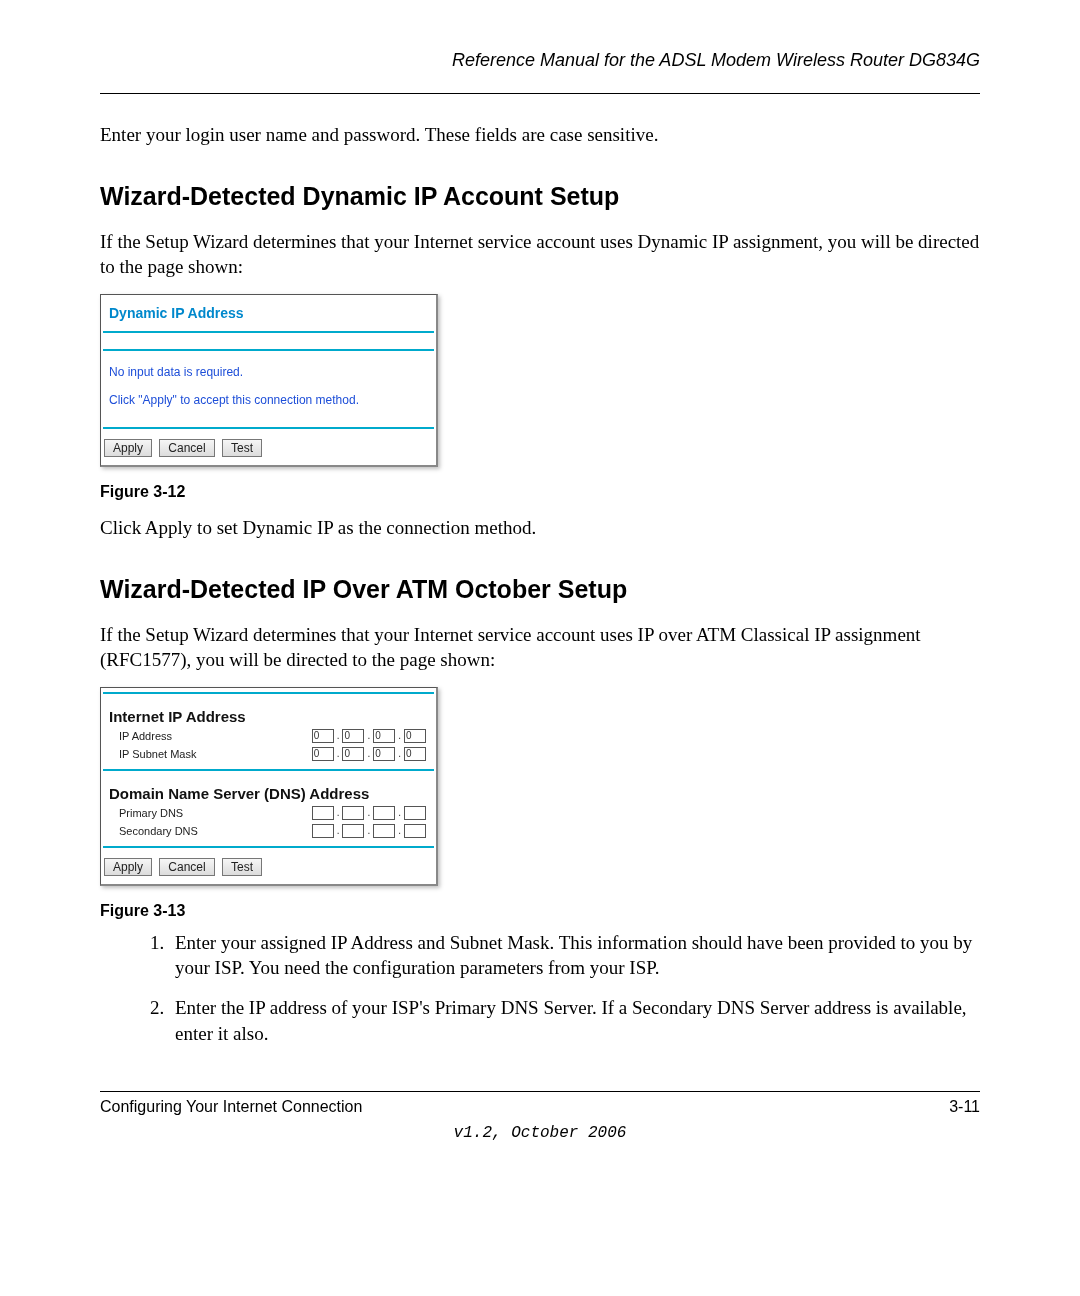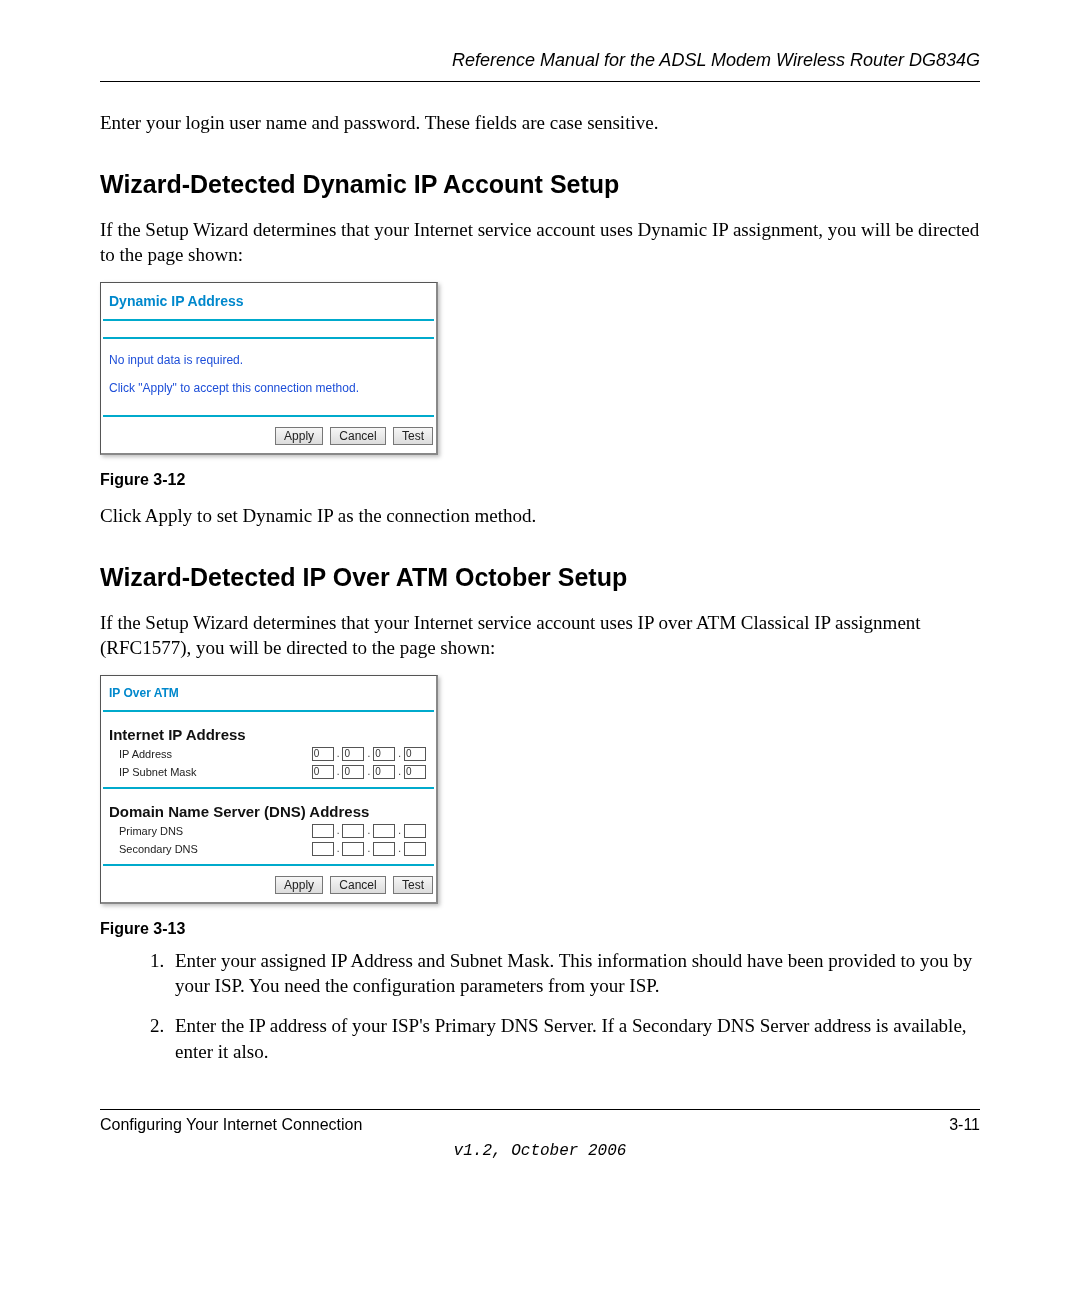--- a/index.html
+++ b/index.html
@@ -12,21 +12,21 @@
     width: 1080px;
   }
   .page {
     padding: 50px 100px 30px 100px;
   }
   .header {
     text-align: right;
     font-style: italic;
     font-family: Arial, Helvetica, sans-serif;
     font-size: 18px;
-    padding-bottom: 10px;
+    padding-bottom: 22px;
     border-bottom: 1.5px solid #000;
     margin-bottom: 28px;
   }
   .body-text {
     margin: 14px 0;
     line-height: 1.35;
   }
   h2.section {
     font-family: Arial, Helvetica, sans-serif;
     font-weight: bold;
@@ -59,21 +59,21 @@
     border-top: 2px solid #00aacc;
     margin: 4px 2px 0 2px;
   }
   .panel-body {
     padding: 10px 8px 6px 8px;
     font-size: 12px;
     color: #1d4ed8;
   }
   .panel-body p { margin: 4px 0 14px 0; }
   .panel-btnrow {
-    text-align: right;
+    text-align: left;
     padding: 6px 0 8px 0;
     border-top: 2px solid #00aacc;
     margin: 0 2px;
   }
   .panel-btnrow .btn {
     display: inline-block;
     font-family: Arial, Helvetica, sans-serif;
     font-size: 12px;
     background: linear-gradient(#f6f6f6,#dcdcdc);
     border: 1px solid #777;
@@ -173,21 +173,20 @@
 
   <div class="figcaption">Figure 3-12</div>
 
   <p class="body-text">Click Apply to set Dynamic IP as the connection method.</p>
 
   <h2 class="section">Wizard-Detected IP Over ATM October Setup</h2>
 
   <p class="body-text">If the Setup Wizard determines that your Internet service account uses IP over ATM Classical IP assignment (RFC1577), you will be directed to the page shown:</p>
 
   <div class="panel">
-    <div class="panel-title" style="font-size:12px;">IP Over ATM</div>
     <div class="panel-sep"></div>
 
     <div class="panel-sub">Internet IP Address</div>
 
     <div class="panel-row">
       <span>IP Address</span>
       <span class="ip-group">
         <span class="oct">0</span>
           <span class="dot">.</span>
         <span class="oct">0</span>

